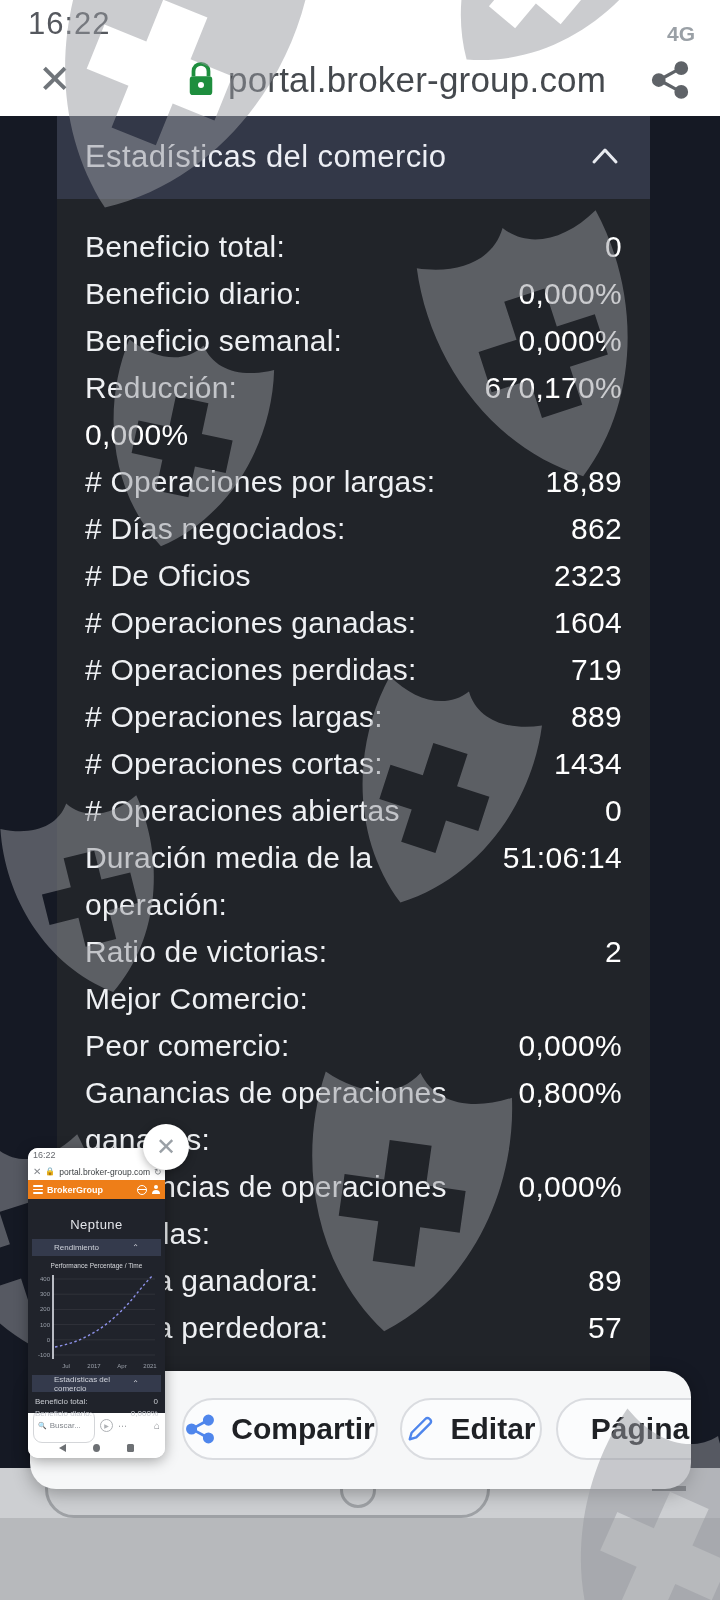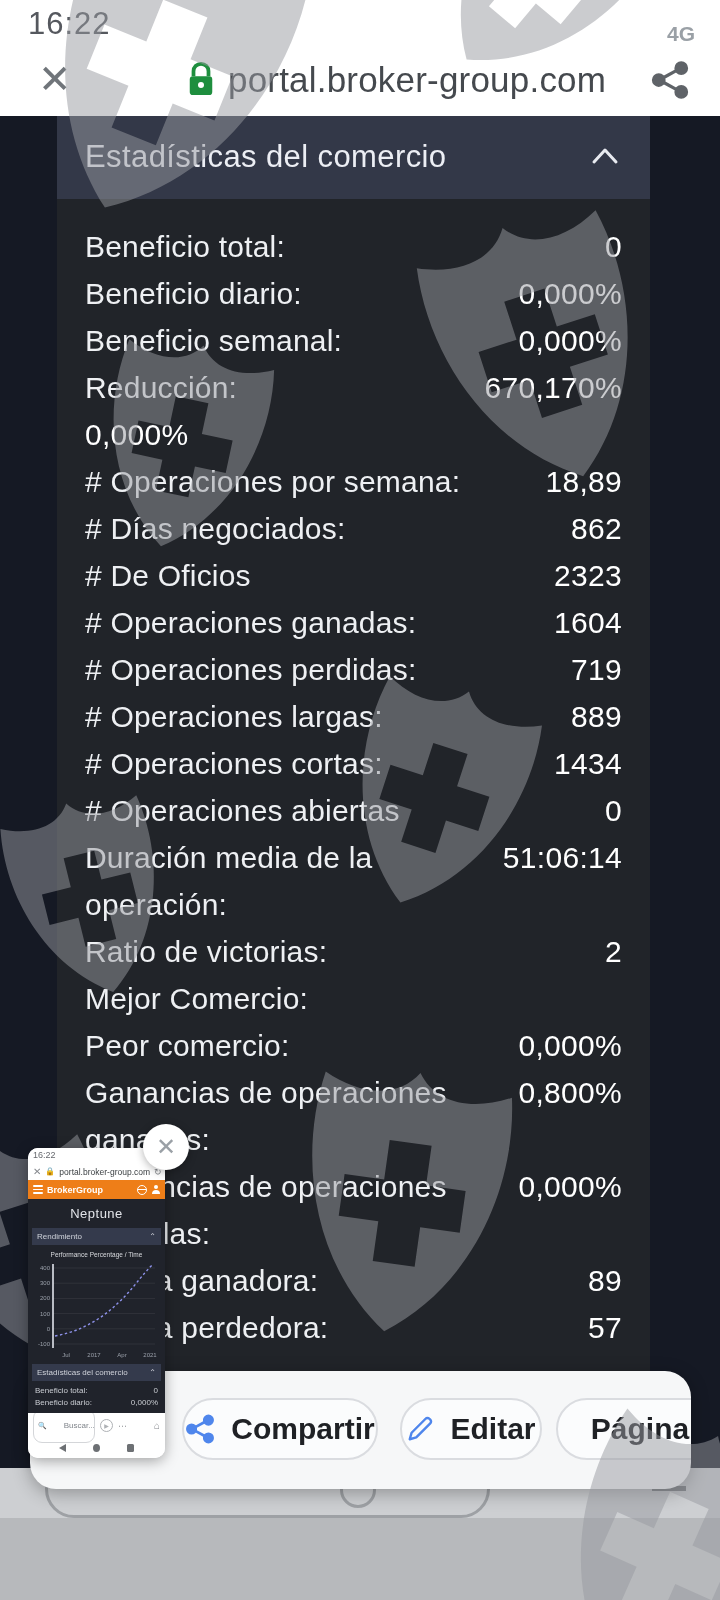--- a/index.html
+++ b/index.html
@@ -70,30 +70,30 @@
   .t-appbar { height:19px; background:#ee7e18; display:flex; align-items:center; padding:0 5px; gap:4px; }
   .t-burger { display:flex; flex-direction:column; gap:2px; }
   .t-burger i { display:block; width:10px; height:1.8px; background:#fff; border-radius:1px; }
   .t-brand { font-size:9px; font-weight:bold; color:#fff; }
   .t-globe { margin-left:auto; width:10px; height:10px; border:1.3px solid #fff; border-radius:50%; position:relative; }
   .t-globe::after { content:""; position:absolute; left:0; top:3.5px; width:7.5px; height:1.2px; background:#fff; }
   .t-person { width:9px; height:9px; position:relative; }
   .t-person::before { content:""; position:absolute; left:2.5px; top:0; width:4px; height:4px; background:#fff; border-radius:50%; }
   .t-person::after { content:""; position:absolute; left:0.5px; top:4.5px; width:8px; height:4.5px; background:#fff; border-radius:4px 4px 0 0; }
   .t-body { background:#20232b; height:214px; position:relative; }
-  .t-title { text-align:center; font-size:13px; color:#e3e5ea; padding-top:7px; letter-spacing:0.5px; }
-  .t-sec { margin:7px 4px 0 4px; height:17px; background:#343a4c; display:flex; align-items:center; justify-content:space-between; padding:0 5px; }
+  .t-title { text-align:center; font-size:13px; color:#e3e5ea; padding-top:18px; letter-spacing:0.5px; }
+  .t-sec { margin:7px 4px 0 4px; height:17px; background:#343a4c; display:flex; align-items:center; justify-content:space-between; padding:0 22px; }
   .t-sec span { font-size:8px; color:#cfd2da; }
   .t-chart-title { text-align:center; font-size:6.5px; color:#d8dade; margin-top:6px; }
   .t-chart { display:block; margin:2px auto 0 auto; }
   .t-rows { padding:4px 7px 0 7px; }
   .t-mrow { display:flex; justify-content:space-between; }
   .t-mrow span { font-size:8px; line-height:12px; color:#c9ccd2; }
   .t-toolbar { height:25px; background:#fff; display:flex; align-items:center; gap:5px; padding:0 5px; }
-  .t-search { width:62px; height:15px; border:1px solid #d4d6d9; border-radius:9px; display:flex; align-items:center; gap:17px; padding:16px 4px; }
+  .t-search { width:62px; height:15px; border:1px solid #d4d6d9; border-radius:9px; display:flex; align-items:center; gap:3px; padding:16px 4px; }
   .t-search .mag { font-size:7px; color:#9aa0a6; }
   .t-search .ph { font-size:8px; color:#80858b; }
   .t-play { width:13px; height:13px; border:1.2px solid #aeb1b5; border-radius:50%; color:#aeb1b5; font-size:6px; display:flex; align-items:center; justify-content:center; }
   .t-dots { font-size:9px; color:#85888d; letter-spacing:1px; }
   .t-home-ic { font-size:10px; color:#85888d; margin-left:auto; }
   .t-nav { height:20px; background:#fff; display:flex; align-items:center; justify-content:space-around; padding:0 18px; }
   .t-nav .b { width:0; height:0; border-top:4px solid transparent; border-bottom:4px solid transparent; border-right:7px solid #6d7074; }
   .t-nav .h { width:7px; height:8px; background:#6d7074; border-radius:50%; }
   .t-nav .r { width:7px; height:8px; background:#6d7074; border-radius:1.5px; }
   .toast-close { position:absolute; left:143px; top:1124px; width:46px; height:46px; background:#fff; border-radius:50%; box-shadow:0 2px 8px rgba(0,0,0,0.3); z-index:110; display:flex; align-items:center; justify-content:center; font-size:24px; color:#9aa0a6; cursor:pointer; }
@@ -170,21 +170,21 @@
           <span class="stat-value">0,000%</span>
         </div>
         <div class="stat-row">
           <span class="stat-label">Reducción:</span>
           <span class="stat-value">670,170%</span>
         </div>
         <div class="stat-row">
           <span class="stat-value">0,000%</span>
         </div>
         <div class="stat-row">
-          <span class="stat-label"># Operaciones por semana:</span>
+          <span class="stat-label"># Operaciones por largas:</span>
           <span class="stat-value">18,89</span>
         </div>
         <div class="stat-row">
           <span class="stat-label"># Días negociados:</span>
           <span class="stat-value">862</span>
         </div>
         <div class="stat-row">
           <span class="stat-label"># De Oficios</span>
           <span class="stat-value">2323</span>
         </div>

